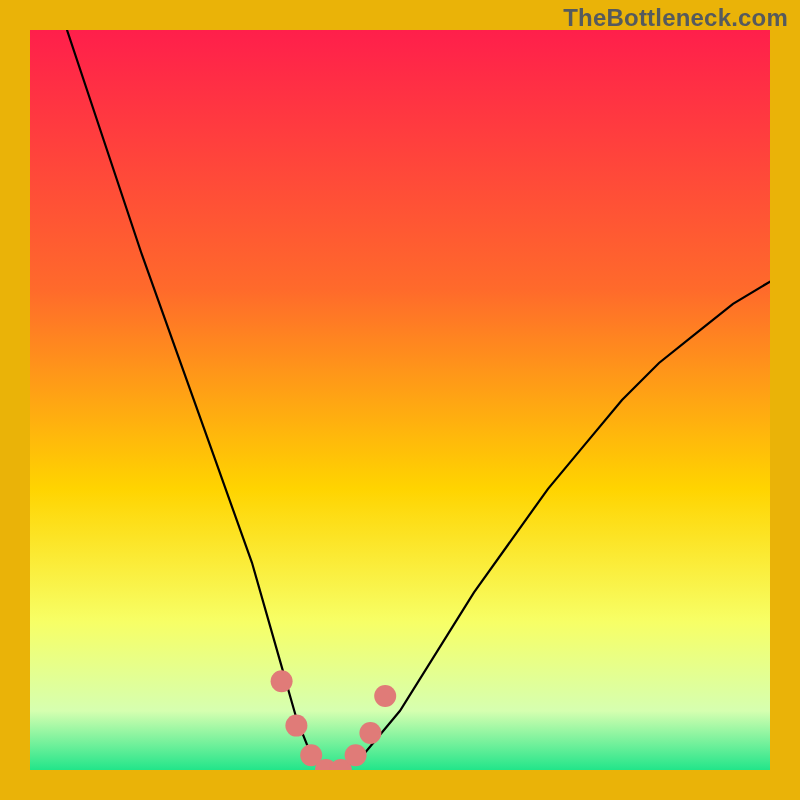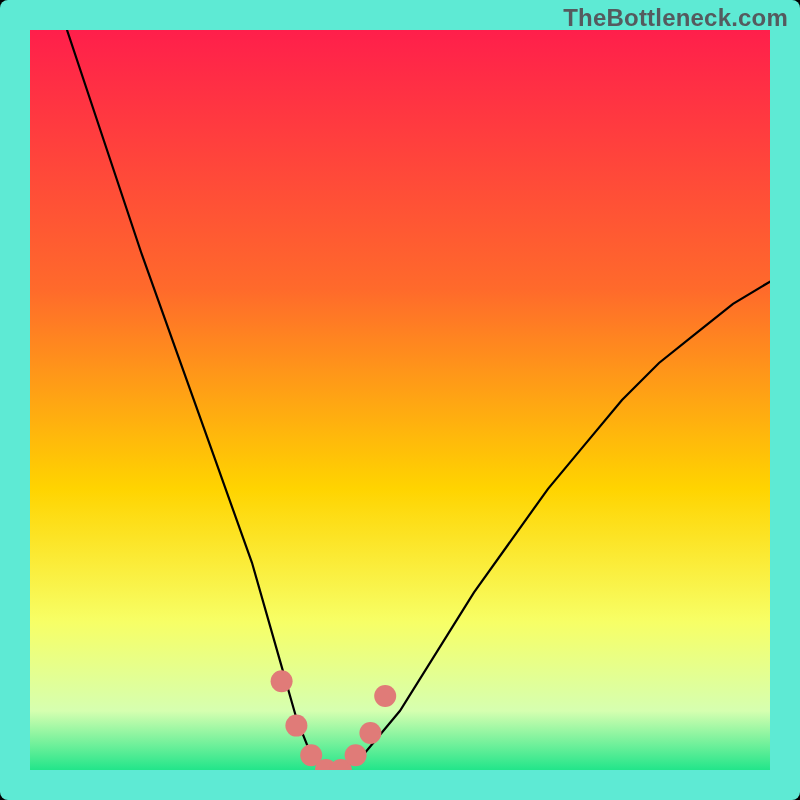--- a/index.html
+++ b/index.html
@@ -7,22 +7,21 @@
     padding: 0;
     width: 800px;
     height: 800px;
     overflow: hidden;
     background: #000;
     font-family: Arial, Helvetica, sans-serif;
   }
   .frame {
     position: absolute;
     inset: 0;
-    background: #5eead4;
-    border-radius: 8px;
+    background: #eab308;
   }
   .plot {
     position: absolute;
     left: 30px;
     top: 30px;
     width: 740px;
     height: 740px;
     overflow: hidden;
   }
   .watermark {

